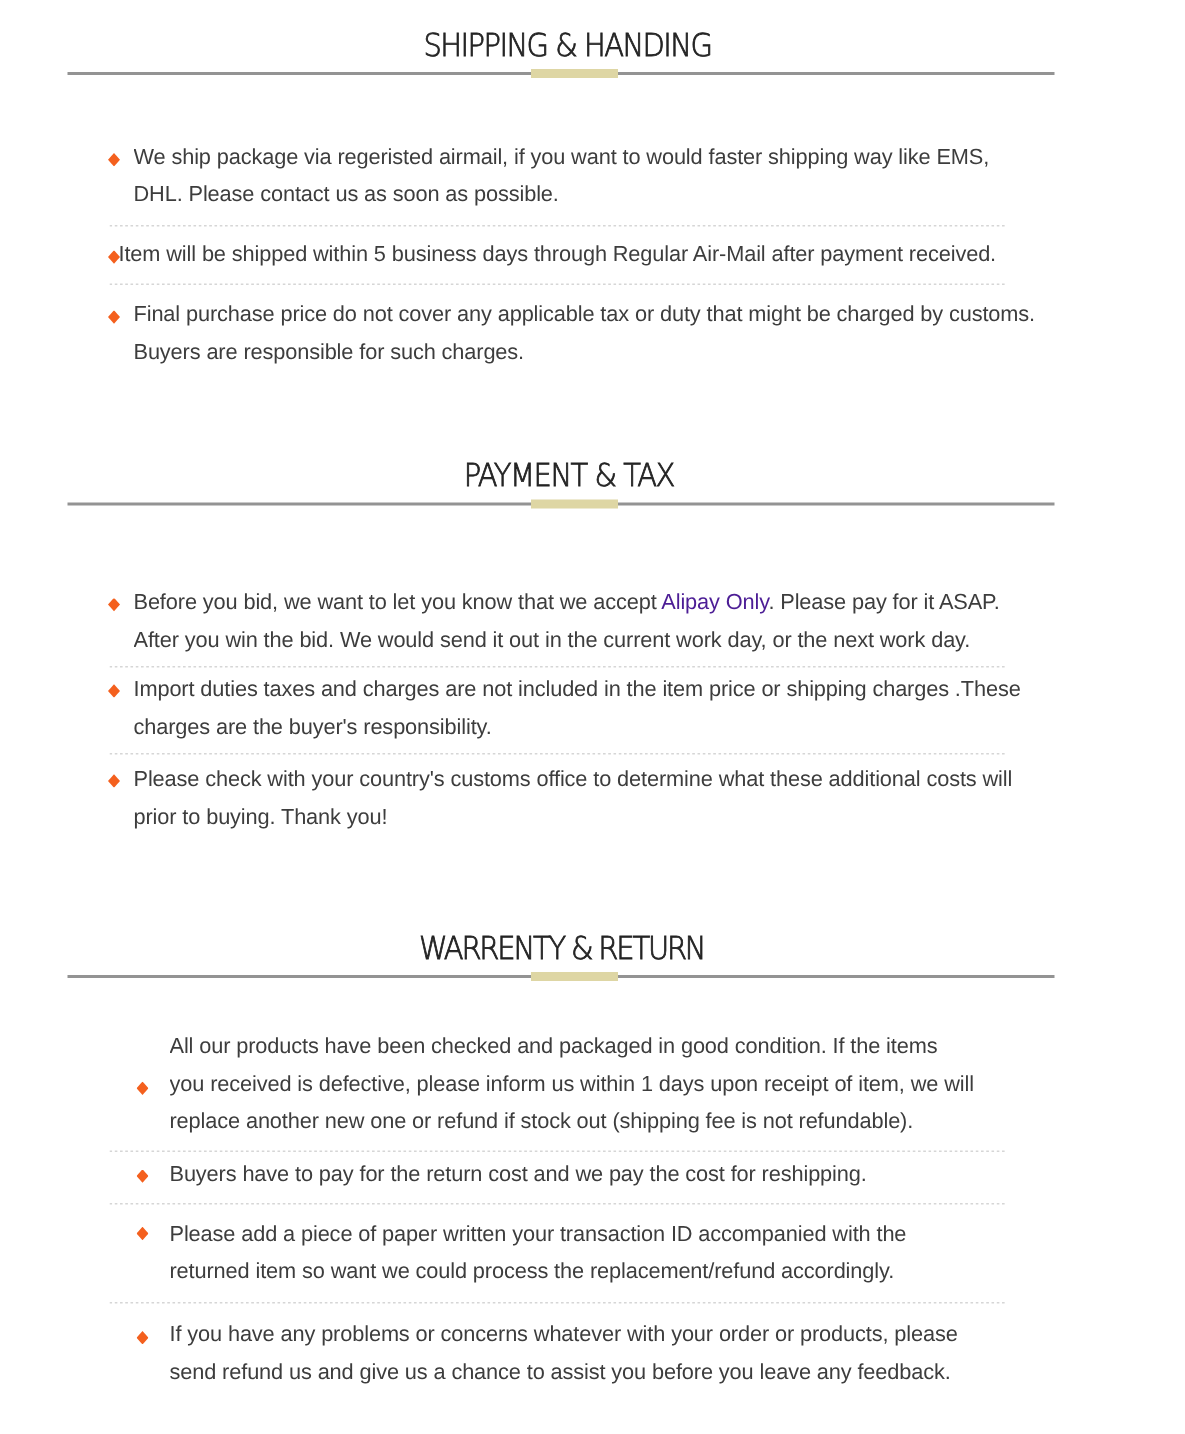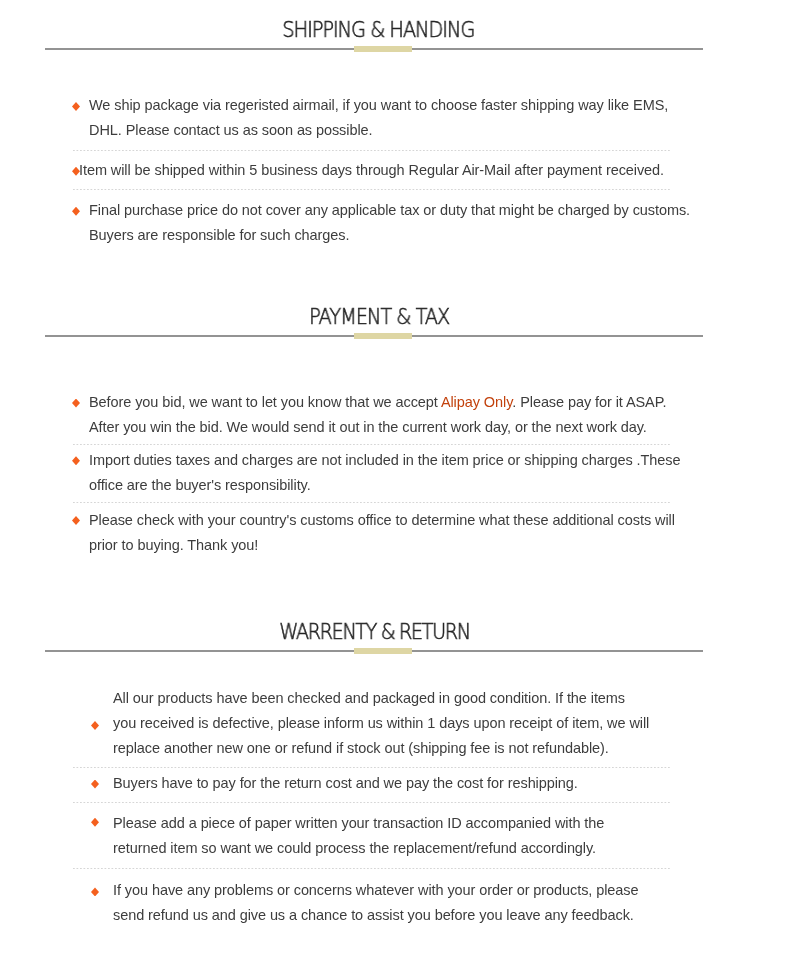--- a/index.html
+++ b/index.html
@@ -15,36 +15,36 @@
   .rule{position:absolute;background:#939393;height:2px;}
   .accent{position:absolute;background:#ded6a4;height:8px;}
   .sep{position:absolute;height:1px;
        background-image:linear-gradient(to right,#d6d6d6 0 1.9px,#ffffff 1.9px 3.5px);
        background-size:3.5px 1px;background-repeat:repeat-x;}
   .line{position:absolute;font-size:14.5px;line-height:25px;white-space:nowrap;color:#3d3d3d;
         letter-spacing:-0.08px;will-change:transform;}
   .dia{position:absolute;width:8px;height:9px;background:#f4601e;
        clip-path:polygon(50% 0,100% 50%,50% 100%,0 50%);}
   .item{position:static;}
-  .hl{color:#c2410c;}
+  .hl{color:#4c1d95;}
 </style>
 </head>
 <body>
 
 <div class="page">
 
   <div>
     <div class="sec-title" style="top:20.2px;left:-16.3px"><span style="transform:scaleX(0.92);letter-spacing:-1.1208px">SHIPPING &amp; HANDING</span></div>
     <div class="rule" style="left:45px;top:47.5px;width:658px"></div>
     <div class="accent" style="left:354.3px;top:45.5px;width:58px;height:6px"></div>
     <div class="sep" style="left:73px;top:150.2px;width:597px"></div>
     <div class="sep" style="left:73px;top:188.6px;width:597px"></div>
     <div class="item">
       <div class="dia" style="left:72px;top:102.0px"></div>
-      <div class="line" style="left:89px;top:93.3px">We ship package via regeristed airmail, if you want to choose faster shipping way like EMS,</div>
+      <div class="line" style="left:89px;top:93.3px">We ship package via regeristed airmail, if you want to would faster shipping way like EMS,</div>
       <div class="line" style="left:89px;top:118.3px">DHL. Please contact us as soon as possible.</div>
     </div>
     <div class="item">
       <div class="dia" style="left:72px;top:166.8px"></div>
       <div class="line" style="left:79px;top:158.1px">Item will be shipped within 5 business days through Regular Air-Mail after payment received.</div>
     </div>
     <div class="item">
       <div class="dia" style="left:72px;top:206.8px"></div>
       <div class="line" style="left:89px;top:198.1px">Final purchase price do not cover any applicable tax or duty that might be charged by customs.</div>
       <div class="line" style="left:89px;top:223.1px">Buyers are responsible for such charges.</div>
@@ -58,21 +58,21 @@
     <div class="sep" style="left:73px;top:443.7px;width:597px"></div>
     <div class="sep" style="left:73px;top:501.5px;width:597px"></div>
     <div class="item">
       <div class="dia" style="left:72px;top:398.5px"></div>
       <div class="line" id="hl-1-0-0" style="left:89px;top:390.1px">Before you bid, we want to let you know that we accept <span class="hl">Alipay Only</span>. Please pay for it ASAP.</div>
       <div class="line" id="hl-1-0-1" style="left:89px;top:415.1px">After you win the bid. We would send it out in the current work day, or the next work day.</div>
     </div>
     <div class="item">
       <div class="dia" style="left:72px;top:456.2px"></div>
       <div class="line" style="left:89px;top:447.9px">Import duties taxes and charges are not included in the item price or shipping charges .These</div>
-      <div class="line" style="left:89px;top:472.9px">office are the buyer's responsibility.</div>
+      <div class="line" style="left:89px;top:472.9px">charges are the buyer's responsibility.</div>
     </div>
     <div class="item">
       <div class="dia" style="left:72px;top:516.1px"></div>
       <div class="line" style="left:89px;top:508.4px">Please check with your country's customs office to determine what these additional costs will</div>
       <div class="line" style="left:89px;top:533.4px">prior to buying. Thank you!</div>
     </div>
   </div>
 
   <div>
     <div class="sec-title" style="top:622px;left:-20.4px"><span style="transform:scaleX(0.92);letter-spacing:-1.5905px">WARRENTY &amp; RETURN</span></div>

